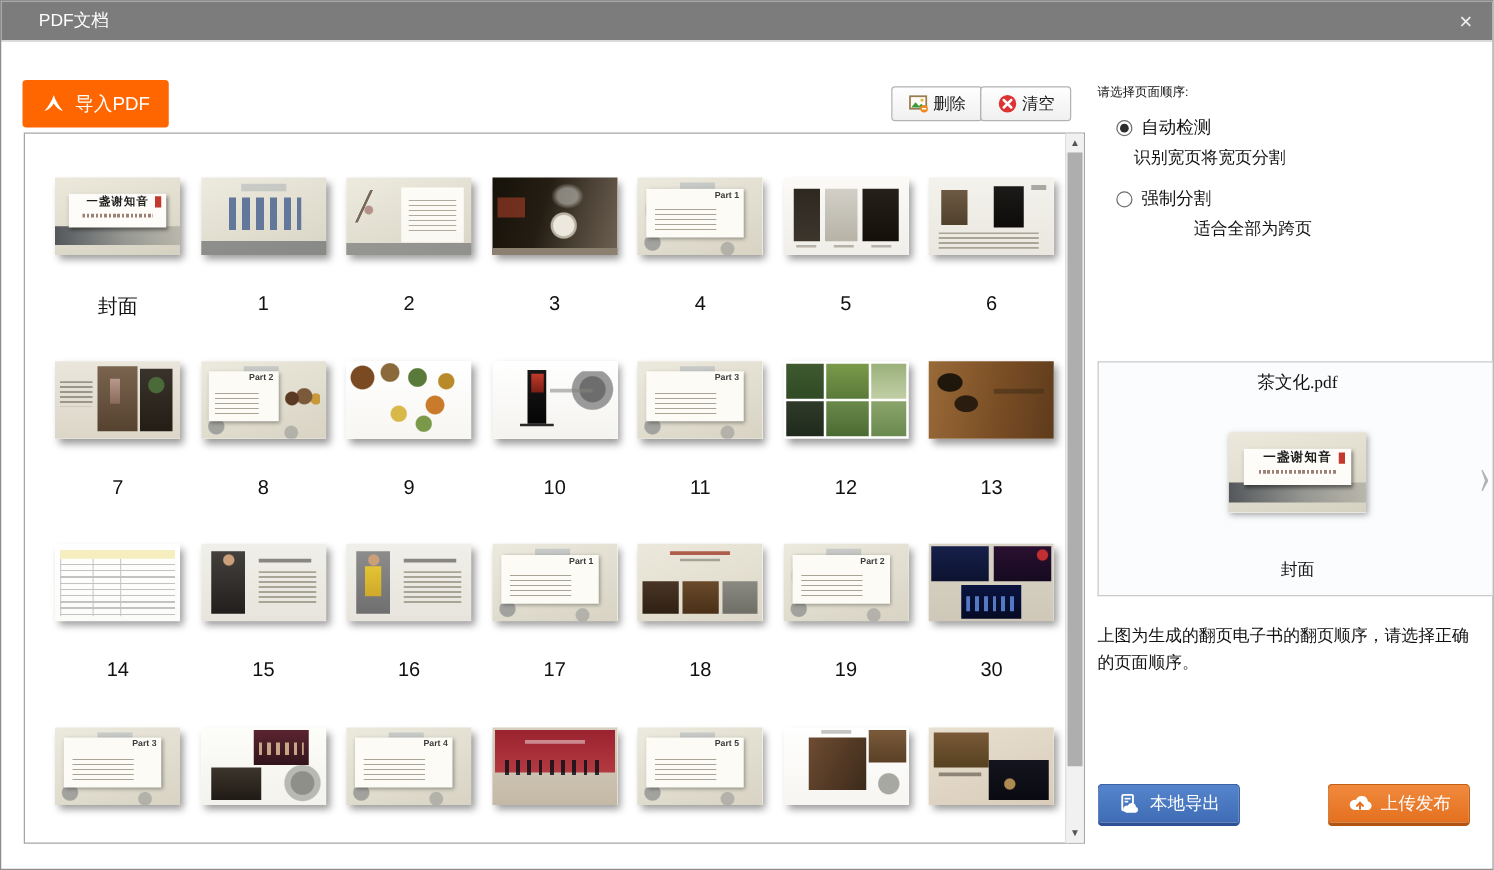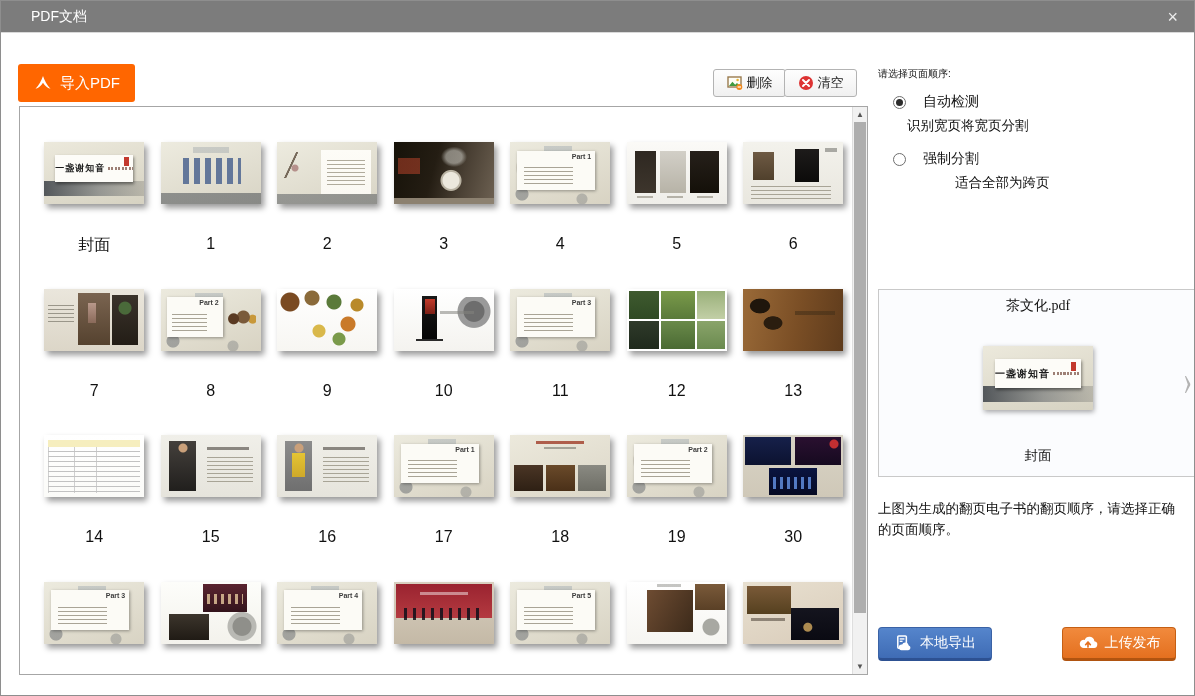--- a/index.html
+++ b/index.html
@@ -34,21 +34,21 @@
   
   .vscroll{position:absolute;top:0;right:0;width:15px;height:100%;background:#f1f1f1;
     border-left:1px solid #dedede;box-sizing:border-box;}
   .vscroll .arrow{position:absolute;left:0;width:100%;height:15px;display:flex;align-items:center;
     justify-content:center;font-size:8px;color:#555;background:#f1f1f1;cursor:pointer;}
   .vscroll .up{top:0;} .vscroll .down{bottom:0;}
   .vscroll .sthumb{position:absolute;left:1px;right:1px;top:15px;height:calc(100% - 76px);
     background:#aeaeae;cursor:pointer;}
   
   .order-heading{position:absolute;left:877px;top:66px;font-size:10px;color:#111;}
-  .opt-row{position:absolute;display:flex;align-items:center;gap:17px;font-size:14px;color:#111;cursor:pointer;}
+  .opt-row{position:absolute;display:flex;align-items:center;gap:7px;font-size:14px;color:#111;cursor:pointer;}
   .opt1{left:892px;top:92px;} .opt2{left:892px;top:149px;}
   .opt-desc{position:absolute;font-size:13.5px;color:#111;}
   .desc1{left:906px;top:116px;} .desc2{left:906px;top:173px;margin-left:48px;}
   .radio{width:13px;height:13px;border:1px solid #6e6e6e;border-radius:50%;background:#fff;
     position:relative;flex:0 0 auto;box-sizing:border-box;}
   .radio.checked::after{content:'';position:absolute;inset:2px;border-radius:50%;background:#2c2c2c;}
   
   .preview{position:absolute;left:877px;top:288px;width:320px;height:188px;
     border:1px solid #c9c9c9;background:#fbfcfe;box-sizing:border-box;font-family:Liberation Serif, serif;}
   .preview .fname{position:absolute;top:7px;width:100%;text-align:center;font-size:14px;color:#111;}
@@ -61,21 +61,21 @@
   .btn-action{position:absolute;top:626px;width:114px;height:34px;border-radius:4px;color:#fff;
     font-size:14px;display:flex;align-items:center;justify-content:center;gap:7px;cursor:pointer;
     font-family:inherit;box-sizing:border-box;}
   .btn-export{left:877px;background:linear-gradient(#5585cc,#3f6cb5);border:1px solid #3a62a5;border-bottom:3px solid #2d5192;}
   .btn-publish{left:1061px;background:linear-gradient(#f18a3d,#e4701f);border:1px solid #c55f14;border-bottom:3px solid #b05410;}
   
   .k-cover{background:linear-gradient(165deg,#ece9dc,#d6d2c2);}
   .k-cover .ink{position:absolute;left:0;right:0;bottom:13%;height:24%;
     background:linear-gradient(90deg,rgba(48,54,62,.8),rgba(92,97,102,.55) 55%,rgba(125,124,118,.35));}
   .ccard{position:absolute;left:11%;right:11%;top:21%;height:44%;background:#fdfcf8;
-    box-shadow:1px 2px 3px rgba(0,0,0,.45);display:flex;flex-direction:row;align-items:center;
+    box-shadow:1px 2px 3px rgba(0,0,0,.45);display:flex;flex-direction:column;align-items:center;
     justify-content:flex-start;gap:3px;}
   .ctitle{font-size:9px;font-weight:bold;color:#1c1c1c;letter-spacing:1px;white-space:nowrap;}
   .seal{position:absolute;right:6%;top:9%;width:5px;height:9px;background:#c3392e;}
   .csub{width:72%;height:3px;background:repeating-linear-gradient(90deg,#7d564a 0 2px,transparent 2px 3.5px);opacity:.75;}
   .preview-cover{width:110px;height:64px;box-shadow:1px 2px 5px rgba(0,0,0,.35);}
   .preview-cover .ctitle{font-size:10px;}
   
   .k-part,.k-part-circle,.k-part-left{background:
     radial-gradient(circle at 12% 84%,rgba(86,92,100,.45) 0 6px,transparent 7px),
     radial-gradient(circle at 72% 92%,rgba(86,92,100,.3) 0 5px,transparent 6px),

